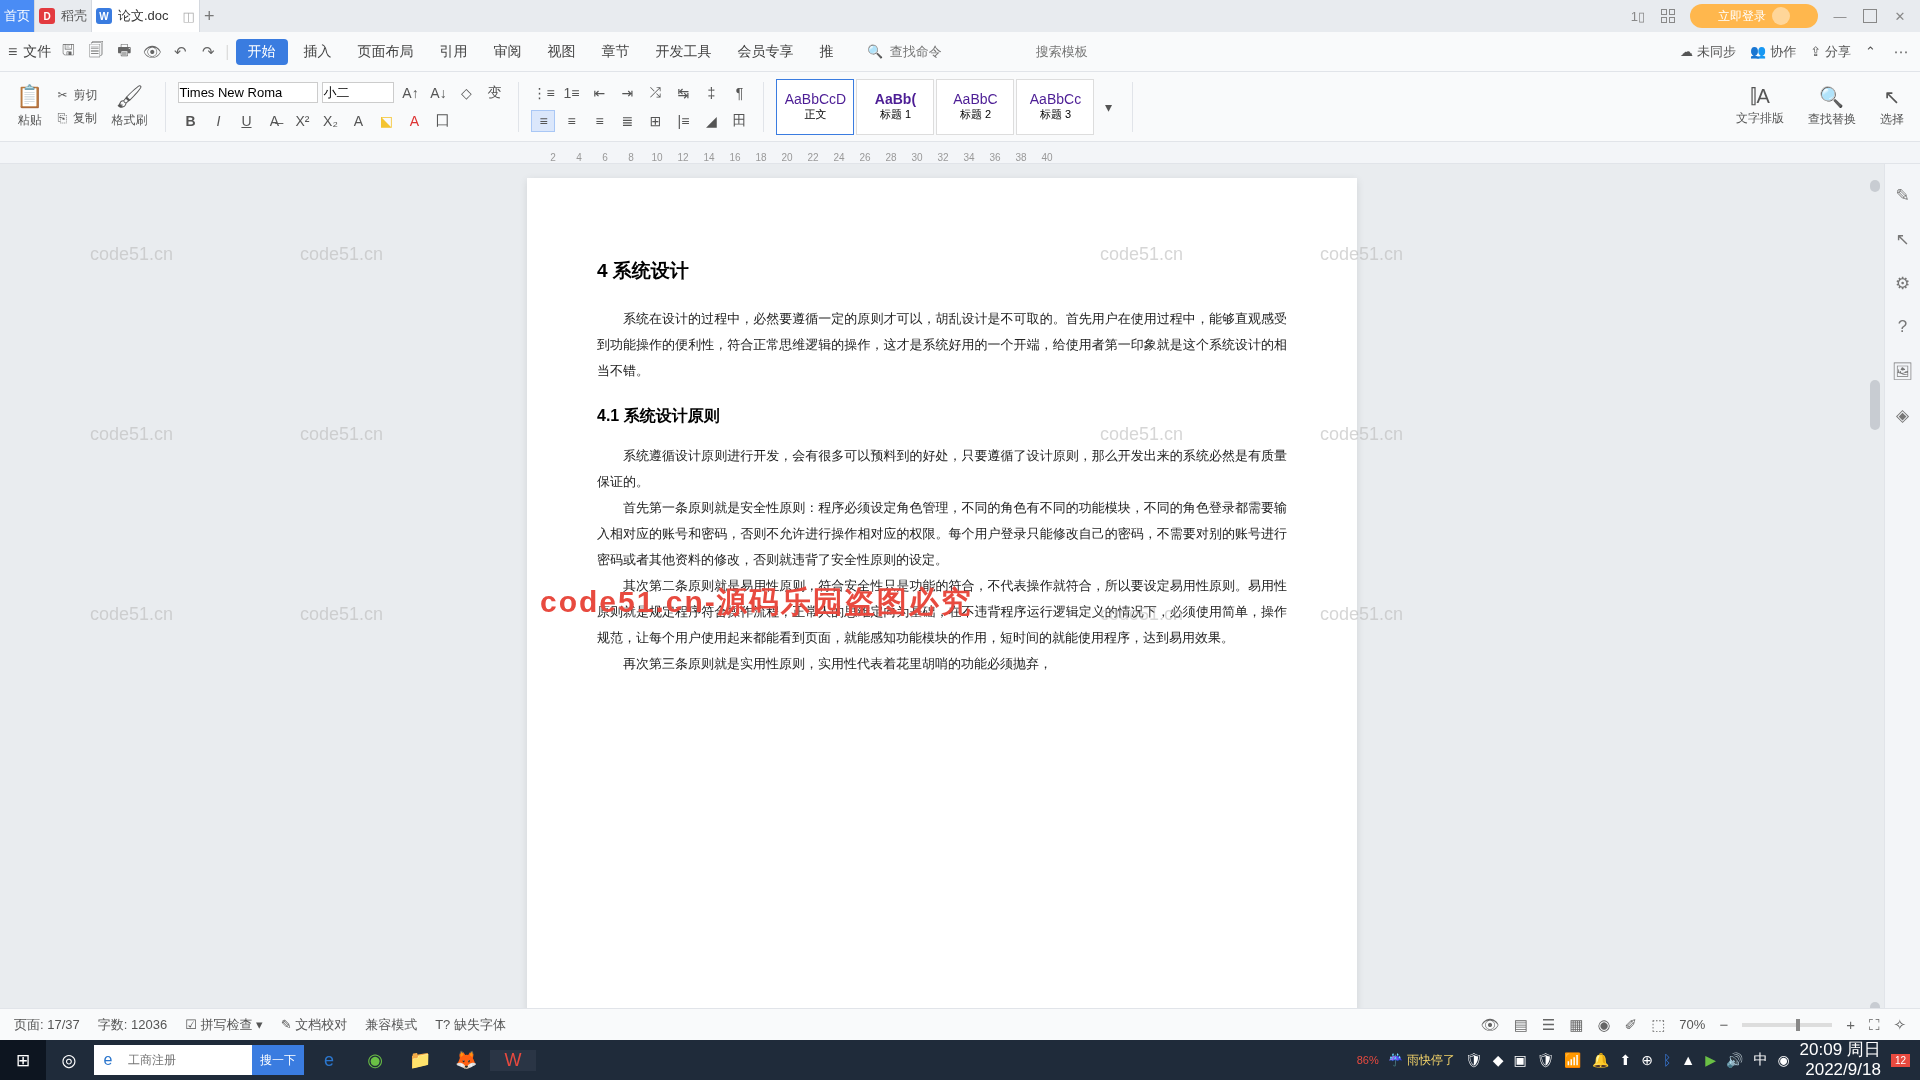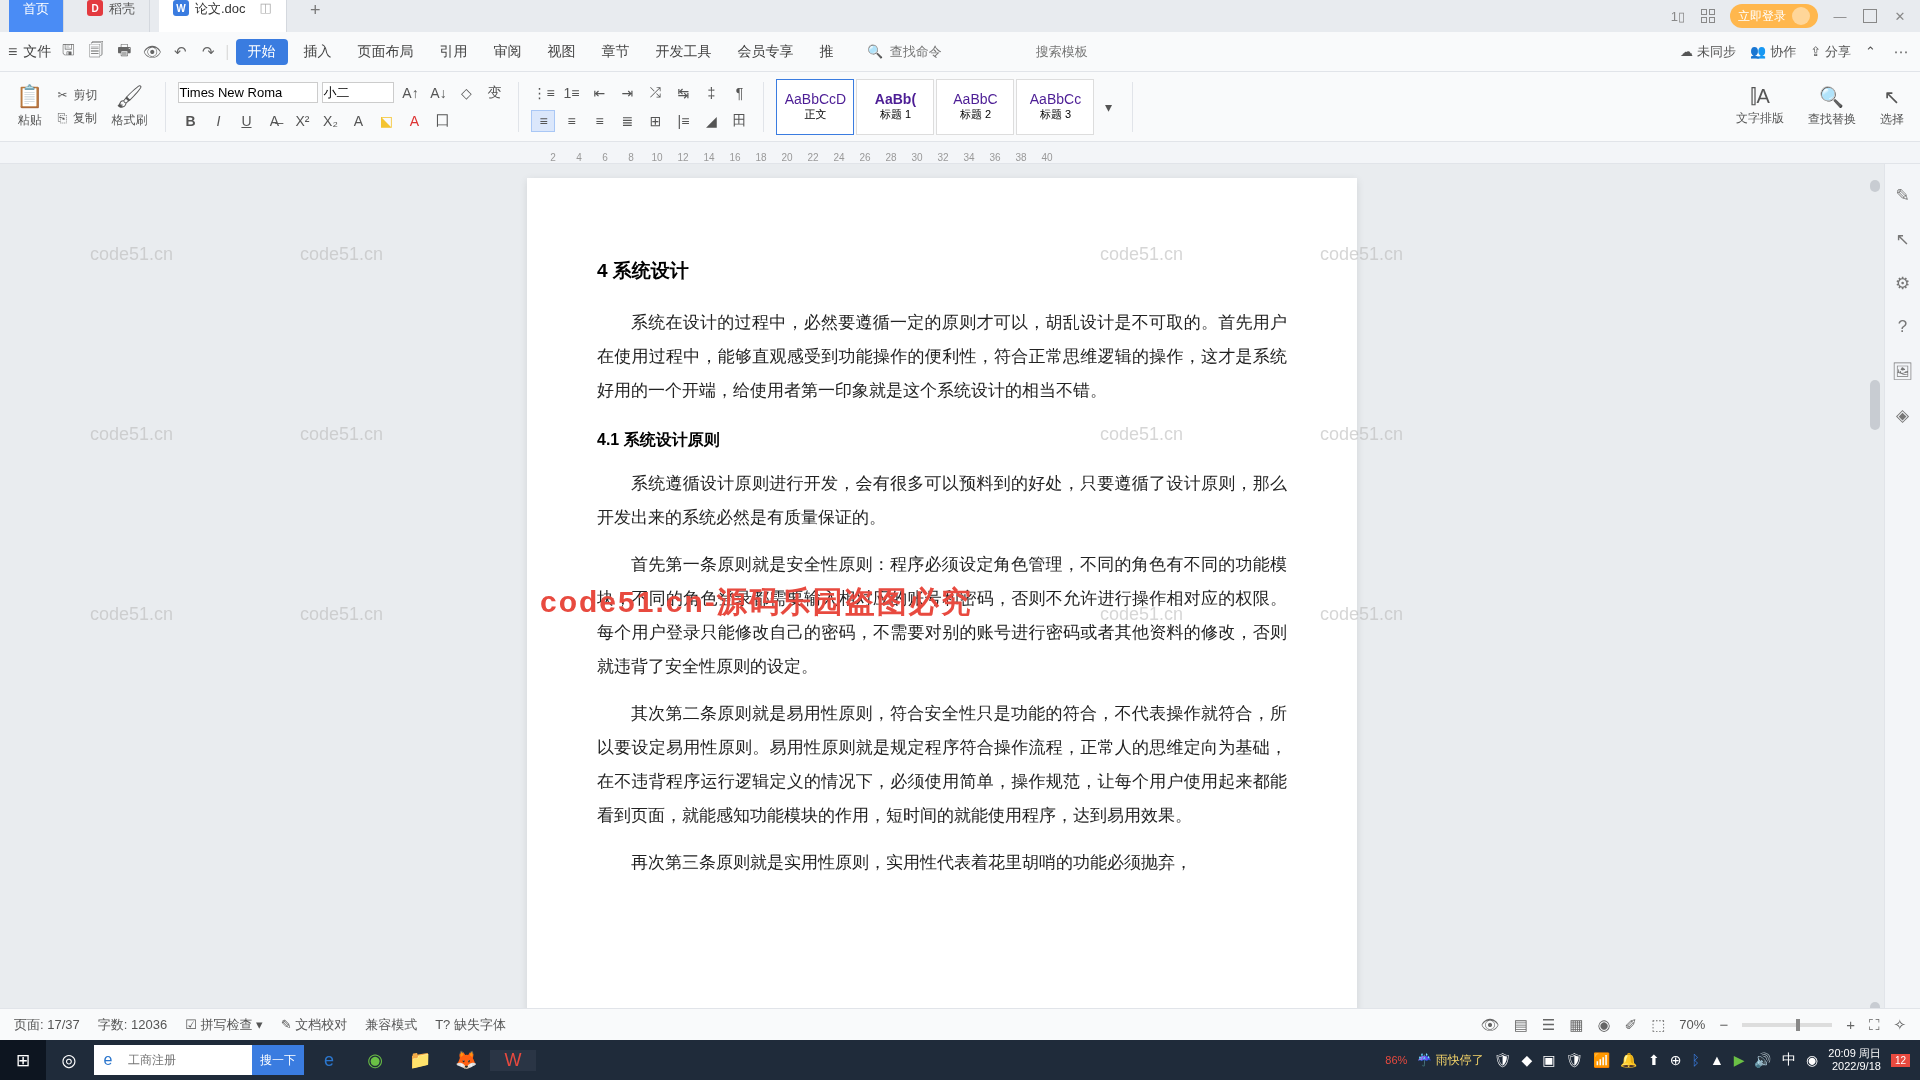--- a/index.html
+++ b/index.html
@@ -1,29 +1,29 @@
 <!DOCTYPE html>
 <html><head>
 <meta charset="utf-8">
 <style>
 * { margin:0; padding:0; box-sizing:border-box; font-family:"Microsoft YaHei","PingFang SC",sans-serif; }
 body { width:1920px; height:1080px; overflow:hidden; background:#fff; position:relative; }
 
 
 .tabbar { height:32px; background:#e8ebef; display:flex; align-items:stretch; }
-.tab { display:flex; align-items:flex-start; gap:6px; padding:0 14px; font-size:13px; border-right:1px solid #d4d8de; cursor:pointer;margin-left:9px; }
+.tab { display:flex; align-items:center; gap:6px; padding:0 4px; font-size:13px; border-right:1px solid #d4d8de; cursor:pointer; }
 .tab.home { background:#4a8cf5; color:#fff; }
 .tab.dao { color:#555; }
 .tab.dao .ico { width:16px;height:16px;background:#e33a3f;border-radius:3px;display:inline-flex;align-items:center;justify-content:center;color:#fff;font-size:10px;font-weight:bold;}
 .tab.active { background:#fff; color:#333; }
 .tab.active .ico { width:16px;height:16px;background:#3a7ce0;border-radius:3px;color:#fff;display:inline-flex;align-items:center;justify-content:center;font-size:10px;font-weight:bold;}
 .tab .split { margin-left:8px;color:#aaa;}
 .tab .plus { font-size:18px;color:#777; }
 .tabright { margin-left:auto; display:flex; align-items:center; gap:14px; padding-right:12px; }
-.loginbtn { background:#ffb74d; color:#fff; border-radius:14px; padding:3px 8px; font-size:12px; display:flex; align-items:center; gap:6px;}
+.loginbtn { background:#ffb74d; color:#fff; border-radius:14px; padding:3px 28px; font-size:12px; display:flex; align-items:center; gap:6px;}
 .loginbtn .av{width:18px;height:18px;border-radius:50%;background:#ffd699;}
 .winbtn{width:16px;height:14px;color:#888;display:flex;align-items:center;justify-content:center;font-size:13px;}
 .sqicon{width:14px;height:14px;border:1px solid #888;}
 .sq4{display:grid;grid-template-columns:6px 6px;grid-template-rows:6px 6px;gap:2px;}
 .sq4 span{border:1px solid #888;}
 
 
 .menubar { height:40px; display:flex; align-items:center; padding:0 8px; gap:6px; border-bottom:1px solid #e1e4e9; background:#f9fafb;}
 .menubar .hamb{font-size:16px;color:#555;}
 .menubar .file{font-size:14px;color:#444;}
@@ -57,21 +57,21 @@
 
 
 .ruler{height:22px;background:#f3f5f8;border-bottom:1px solid #e1e4e9;position:relative;font-size:10px;color:#999;display:flex;align-items:flex-end;padding-left:540px;}
 .ruler span{width:26px;text-align:center;}
 
 
 .docwrap{position:absolute;top:164px;left:0;right:36px;bottom:48px;background:#e9ecef;overflow:hidden;}
 .page{width:830px;background:#fff;margin:14px auto;min-height:900px;padding:80px 70px 40px 70px;box-shadow:0 2px 8px rgba(0,0,0,.1);position:relative;}
 .page h2{font-size:19px;font-weight:bold;margin-bottom:22px;}
 .page h3{font-size:16px;font-weight:bold;margin:22px 0 16px;}
-.page p{font-size:17px;line-height:2;text-align:justify;color:#222;margin-top:13px;}
+.page p{font-size:13px;line-height:2;text-align:justify;color:#222;}
 .page p.ind{text-indent:2em;}
 .wm{position:absolute;color:#bbb;font-size:18px;opacity:.6;pointer-events:none;}
 .wmred{color:#e84a3f;font-size:30px;font-weight:bold;position:absolute;left:540px;top:418px;letter-spacing:2px;z-index:5;}
 
 
 .sidebar{position:absolute;right:0;top:164px;bottom:48px;width:36px;background:#f3f5f8;border-left:1px solid #e1e4e9;display:flex;flex-direction:column;align-items:center;padding-top:20px;gap:22px;}
 .sidebar .sic{width:22px;height:22px;color:#777;font-size:17px;display:flex;align-items:center;justify-content:center;}
 .sbdots{margin-top:auto;margin-bottom:14px;color:#888;font-size:16px;}
 
 
@@ -89,21 +89,21 @@
 .taskbar{position:absolute;left:0;right:0;bottom:0;height:40px;background:#1f2b3a;display:flex;align-items:center;color:#fff;font-size:12px;}
 .taskbar .tb{width:46px;height:40px;display:flex;align-items:center;justify-content:center;font-size:17px;}
 .taskbar .start{background:#0d1520;}
 .taskbar .srch{display:flex;align-items:center;background:#fff;color:#333;height:30px;margin:0 2px;}
 .taskbar .srch .ie{width:28px;display:flex;align-items:center;justify-content:center;color:#2b76cd;font-size:16px;}
 .taskbar .srch input{border:none;width:130px;font-size:12px;padding:0 6px;}
 .taskbar .srch .go{background:#3a7ce0;color:#fff;padding:0 8px;height:30px;display:flex;align-items:center;}
 .taskbar .app{width:46px;display:flex;align-items:center;justify-content:center;font-size:18px;}
 .taskbar .tray{margin-left:auto;display:flex;align-items:center;gap:10px;padding-right:10px;}
 .taskbar .tray .ti{font-size:14px;}
-.taskbar .clock{text-align:right;line-height:1.2;font-size:11px;}
+.taskbar .clock{text-align:right;line-height:1.2;font-size:17px;}
 .taskbar .weather{color:#f5d56a;}
 </style>
 </head>
 <body>
 
 <div class="tabbar">
   <div class="tab home">
       <span>首页</span>
     </div>
   <div class="tab dao">

